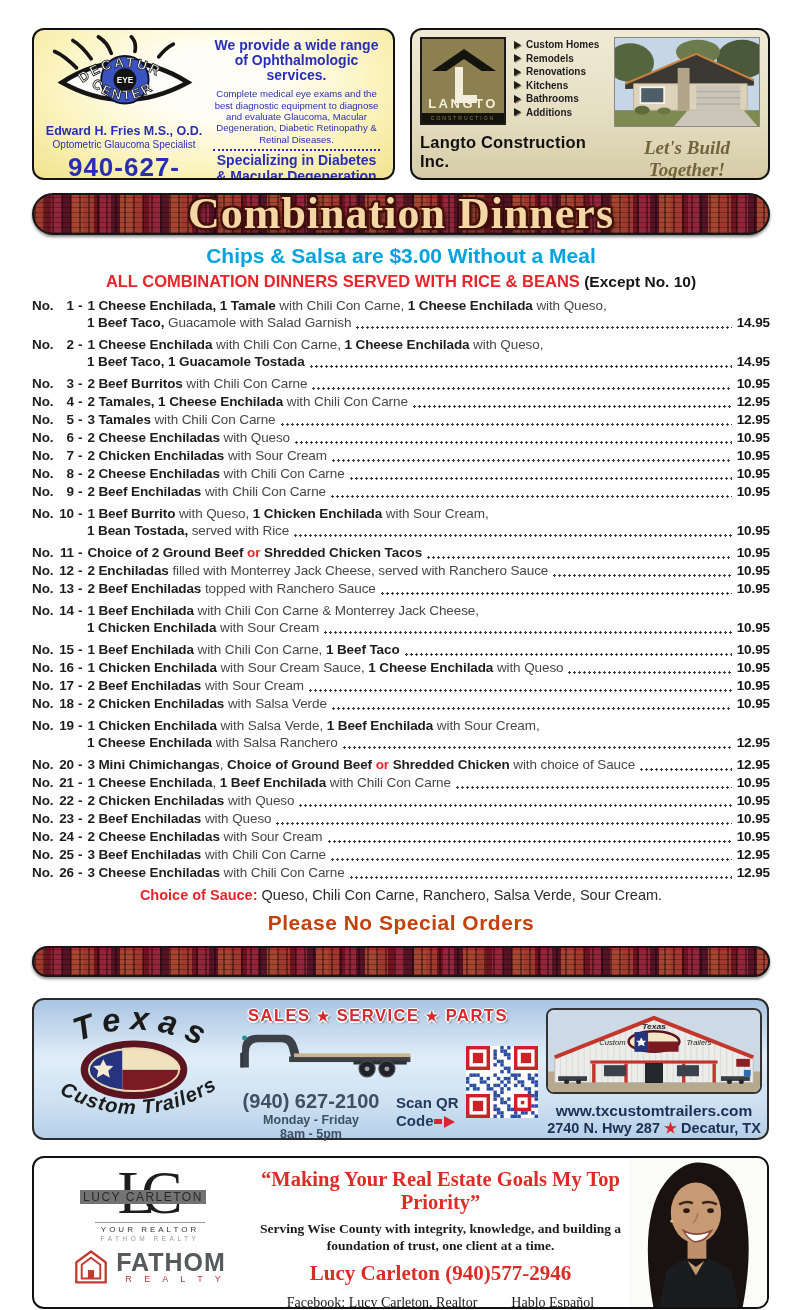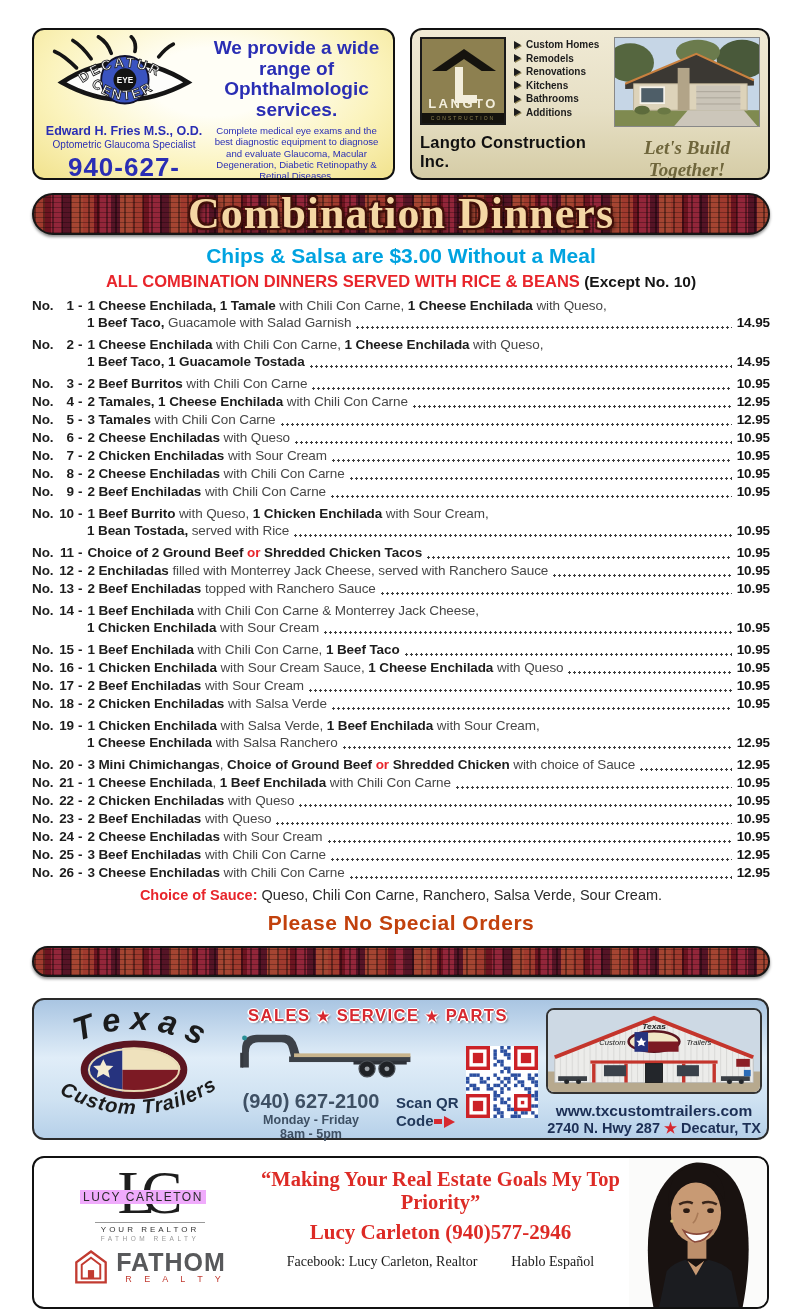--- a/index.html
+++ b/index.html
@@ -8,21 +8,21 @@
 
   
   .toprow{display:flex;gap:15px}
   .ad{border:2px solid #111;border-radius:12px;overflow:hidden;position:relative}
   .eyead{width:363px;height:152px;background:radial-gradient(ellipse at 50% 35%,#fffef6 25%,#fbf3bc 65%,#f1e28d);display:flex;padding:5px 8px 4px 6px}
   .eyeleft{width:168px;text-align:center;color:#2a2eb4}
   .eyeleft .doc{font-size:12.5px;font-weight:700;margin-top:1px}
   .eyeleft .spec{font-size:10px;margin-top:1px}
   .eyeleft .phone{font-size:26px;font-weight:700;letter-spacing:1px;margin-top:2px}
   .eyeright{flex:1;text-align:center;color:#2a2eb4;padding-top:3px}
-  .eyeright .head{font-size:19px;font-weight:700;line-height:1.08}
+  .eyeright .head{font-size:14px;font-weight:700;line-height:1.08}
   .eyeright .body{font-size:9.6px;line-height:1.18;margin-top:5px;padding:0 2px}
   .dotline{border-top:2px dotted #2a2eb4;width:94%;margin:4px auto 2px}
   .eyeright .sp{font-size:14px;font-weight:700;line-height:1.12}
 
   .langto{width:360px;height:152px;background:linear-gradient(180deg,#f0ead5,#e6dfc4 55%,#d5cca6);padding:7px 8px;display:flex}
   .lg-left{width:205px}
   .lg-top{display:flex;gap:8px}
   .lg-logo{width:86px;height:88px;background:#8d8050;border:2px solid #1a1a1a;position:relative;flex-shrink:0}
   .lg-roof{position:absolute;left:10px;top:10px;width:0;height:0;border-left:32px solid transparent;border-right:32px solid transparent;border-bottom:22px solid #15130e;transform:none}
   .lg-roof2{position:absolute;left:20px;top:20px;width:0;height:0;border-left:22px solid transparent;border-right:22px solid transparent;border-bottom:15px solid #8d8050}
@@ -94,21 +94,21 @@
   .tx-web{font-size:15.5px;font-weight:800;color:#1c2f55;margin-top:4px}
   .tx-addr{font-size:14.5px;font-weight:800;color:#1c2f55}
   .tx-addr .star{color:#d7282f}
 
   
   .lucy{margin-top:16px;width:737px;height:153px;border:2.5px solid #111;border-radius:12px;background:#fff;display:flex;overflow:hidden}
   .lu-left{width:218px;padding:6px 0 0 14px;text-align:center;position:relative}
   .lcletters{font-family:"Liberation Serif",serif;font-size:62px;line-height:56px;color:#1d1d1d;display:flex;justify-content:center}
   .lcC{margin-left:-14px}
   .lcname{position:absolute;top:32px;left:0;right:0;text-align:center;font-size:12px;letter-spacing:1.5px;color:#2a2a2a}
-  .lcname span{background:#f0abfc;padding:0 3px}
+  .lcname span{background:#737373;padding:0 3px}
   .lu-realtor{font-size:8px;letter-spacing:3px;color:#333;border-top:1px solid #999;width:110px;margin:2px auto 0;padding-top:2px}
   .lu-fsmall{font-size:6.5px;letter-spacing:3.5px;color:#999;margin-top:1px}
   .fath{display:flex;align-items:center;justify-content:center;gap:8px;margin-top:7px}
   .fath .big{font-size:25px;font-weight:700;color:#58595b;letter-spacing:1px;line-height:22px}
   .fath .realty{font-size:9px;color:#c23b31;letter-spacing:5px;text-align:right;margin-top:1px}
   .lu-mid{flex:1;text-align:center;padding-top:10px;font-family:"Liberation Serif",serif}
   .lu-head{font-size:20.5px;font-weight:700;color:#dd2b26}
   .lu-body{font-size:13.5px;font-weight:700;color:#1a1a1a;margin-top:7px;line-height:1.25}
   .lu-contact{font-size:21px;font-weight:700;color:#dd2b26;margin-top:6px}
   .lu-foot{font-size:14px;color:#1a1a1a;margin-top:9px}
@@ -812,20 +812,23 @@
           <rect x="18" y="27" width="8" height="11" fill="#c23b31"></rect>
         </svg>
         <div class="fat-col">
           <div class="big">FATHOM</div>
           <div class="realty">R E A L T Y</div>
         </div>
       </div>
     </div>
     <div class="lu-mid">
       <div class="lu-head">“Making Your Real Estate Goals My Top Priority”</div>
+      <div class="lu-body">
+        <span>Serving Wise County with integrity, knowledge, and building a</span><br><span>foundation of trust, one client at a time.</span>
+      </div>
       <div class="lu-contact">Lucy Carleton (940)577-2946</div>
       <div class="lu-foot">
         <span>Facebook: Lucy Carleton, Realtor</span><span class="gap"></span><span>Hablo Español</span>
       </div>
     </div>
     <div class="lu-right">
       <svg viewBox="0 0 132 150" width="138" height="153" preserveAspectRatio="xMidYMax slice">
         <rect width="132" height="150" fill="#fbfbfa"></rect>
         <path d="M24,150 C14,96 16,52 34,28 C46,12 58,8 66,8 C88,8 104,22 110,48 C118,84 114,120 108,150 Z" fill="#191210"></path>
         <rect x="56" y="80" width="18" height="20" fill="#bd8f6b"></rect>

